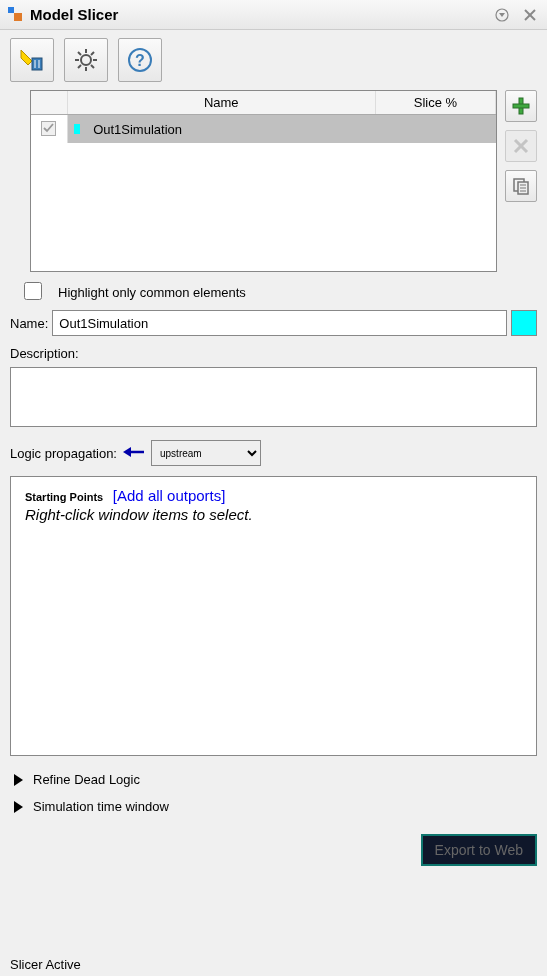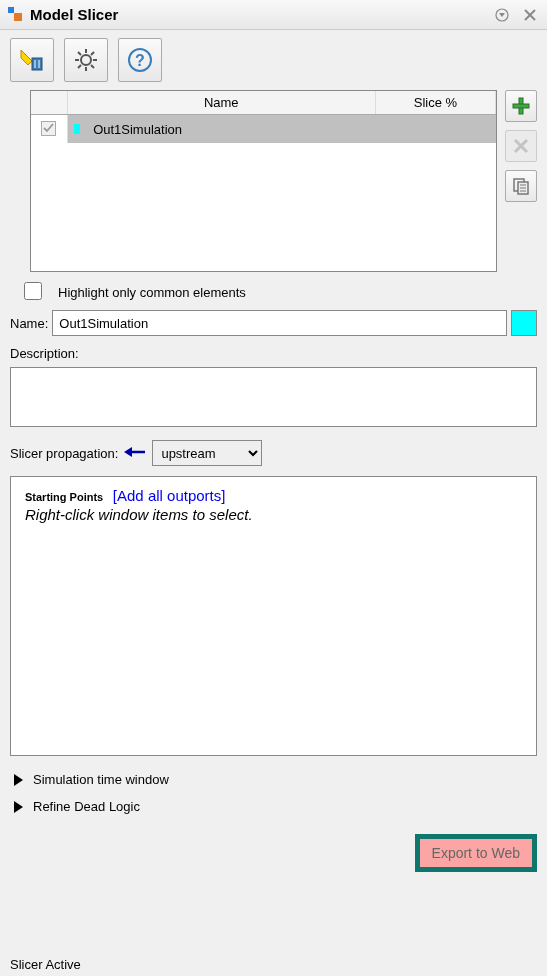--- a/index.html
+++ b/index.html
@@ -163,21 +163,21 @@
 }
 .sigprop-row .arrow-icon {
   font-size: 18px;
   color: #0000aa;
   font-weight: bold;
 }
 select {
   height: 26px;
   padding: 2px 4px;
   border: 1px solid #888;
-  font-size: 13px;
+  font-size: 10px;
   min-width: 110px;
 }
 .startpts {
   background: #fff;
   border: 1px solid #888;
   height: 280px;
   padding: 10px 14px;
 }
 .startpts-title { font-size: 11px; font-weight: bold; display: inline; margin-right: 6px; }
 .startpts-link { color: #0000ee; font-size: 15px; cursor: pointer; }
@@ -196,22 +196,22 @@
   border-bottom: 6px solid transparent;
   border-left: 9px solid #000;
 }
 .bottom-row {
   display: flex;
   justify-content: flex-end;
   gap: 10px;
   margin-top: 14px;
 }
 .btn-flat {
-  border: 5px solid #0f766e;
-  background: #fca5a5;
+  border: 2px solid #0f766e;
+  background: #0f172a;
   padding: 6px 12px;
   font-size: 14px;
   color: #666;
   cursor: pointer;
 }
 .status {
   position: absolute;
   bottom: 4px;
   left: 10px;
   font-size: 13px;
@@ -346,46 +346,46 @@
     <input type="text" value="Out1Simulation" style="">
     <div class="color-swatch"></div>
   </div>
 
   <div>
     <label>Description:</label>
     <textarea class="textarea" style="margin-top: 6px;"></textarea>
   </div>
 
   <div class="sigprop-row">
-    <label>Slicer propagation:</label>
+    <label>Logic propagation:</label>
     <span class="arrow-icon">
       <svg width="22" height="14" viewBox="0 0 22 14">
           <line x1="21" y1="7" x2="4" y2="7" stroke="#0000aa" stroke-width="2.5"></line>
           <polygon points="0,7 8,2 8,12" fill="#0000aa"></polygon>
         </svg>
     </span>
     <select>
       <option>upstream</option>
     </select>
   </div>
 
   <div class="startpts">
     <span class="startpts-title">Starting Points</span>
     <a class="startpts-link">[Add all outports]</a>
     <div class="startpts-sub">Right-click window items to select.</div>
   </div>
 
   <div class="collapsible-sections">
     <div class="coll-item">
       <span class="rtri"></span>
-      <span>Simulation time window</span>
+      <span>Refine Dead Logic</span>
     </div>
     <div class="coll-item">
       <span class="rtri"></span>
-      <span>Refine Dead Logic</span>
+      <span>Simulation time window</span>
     </div>
   </div>
 
   <div class="bottom-row">
     <button class="btn-flat">Export to Web</button>
   </div>
 </div>
 
 <div class="status">Slicer Active</div>
 

